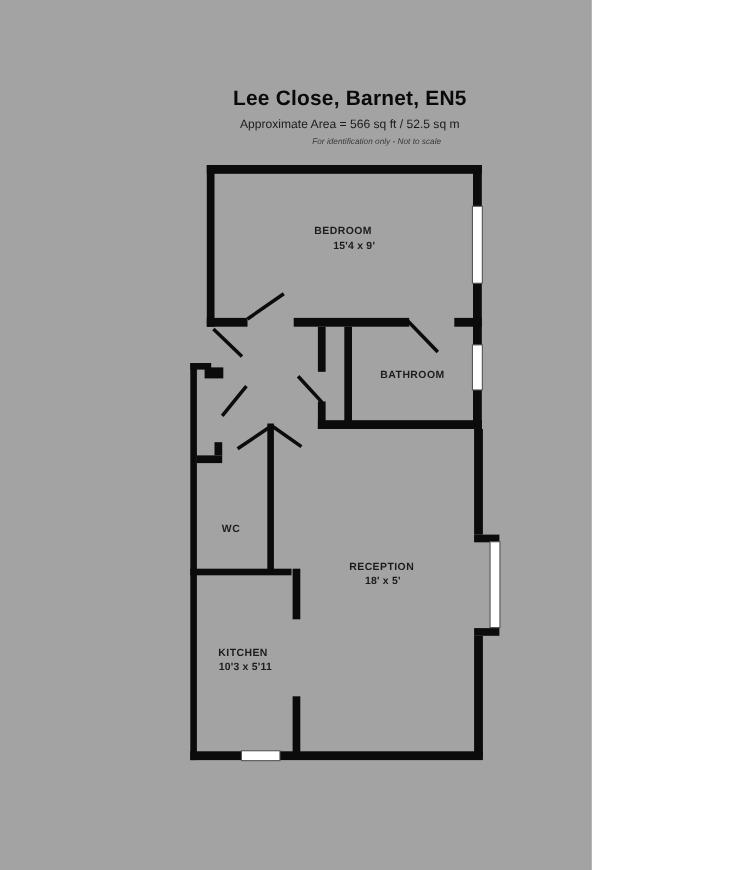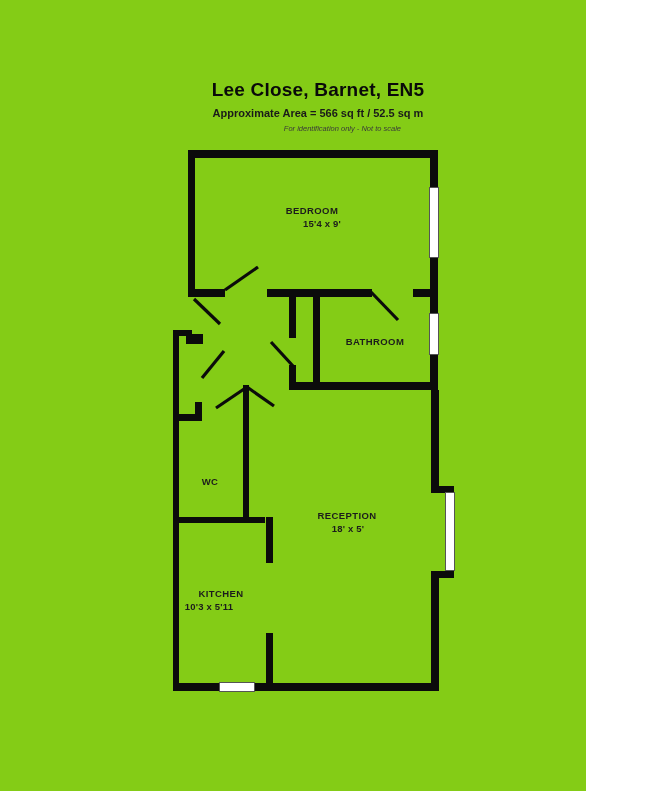--- a/index.html
+++ b/index.html
@@ -3,40 +3,40 @@
 <meta charset="utf-8">
 <style>
   html, body {
     margin: 0;
     padding: 0;
     background: #ffffff;
     font-family: "Liberation Sans", sans-serif;
   }
   .page {
     position: relative;
-    width: 586px;
+    width: 538px;
     height: 791px;
-    background: #84cc16;
+    background: #a3a3a3;
     overflow: hidden;
   }
   .hdr-title {
     position: absolute;
     left: 48px; top: 79px; width: 540px;
     text-align: center;
     font-size: 19px;
     font-weight: 700;
     color: #0a0a0a;
     letter-spacing: 0.2px;
   }
   .hdr-subtitle {
     position: absolute;
     left: 48px; top: 107px; width: 540px;
     text-align: center;
     font-size: 11px;
-    font-weight: 700;
+    font-weight: 400;
     color: #1a1a1a;
   }
   .hdr-disclaimer {
     position: absolute;
     left: 48px; top: 124px; width: 353px;
     text-align: right;
     font-size: 7.5px;
     font-weight: 400;
     color: #3a3a3a;
     font-style: italic;
@@ -128,15 +128,15 @@
   <div class="room-dims" style="left:322px; top:218px;">15'4 x 9'</div>
 
   <div class="room-label" style="left:375px; top:336px;">BATHROOM</div>
 
   <div class="room-label" style="left:210px; top:476px;">WC</div>
 
   <div class="room-label" style="left:347px; top:510px;">RECEPTION</div>
   <div class="room-dims" style="left:348px; top:523px;">18' x 5'</div>
 
   <div class="room-label" style="left:221px; top:588px;">KITCHEN</div>
-  <div class="room-dims" style="left:209px; top:601px;">10'3 x 5'11</div>
+  <div class="room-dims" style="left:223px; top:601px;">10'3 x 5'11</div>
 
 </div>
 
 </body></html>

